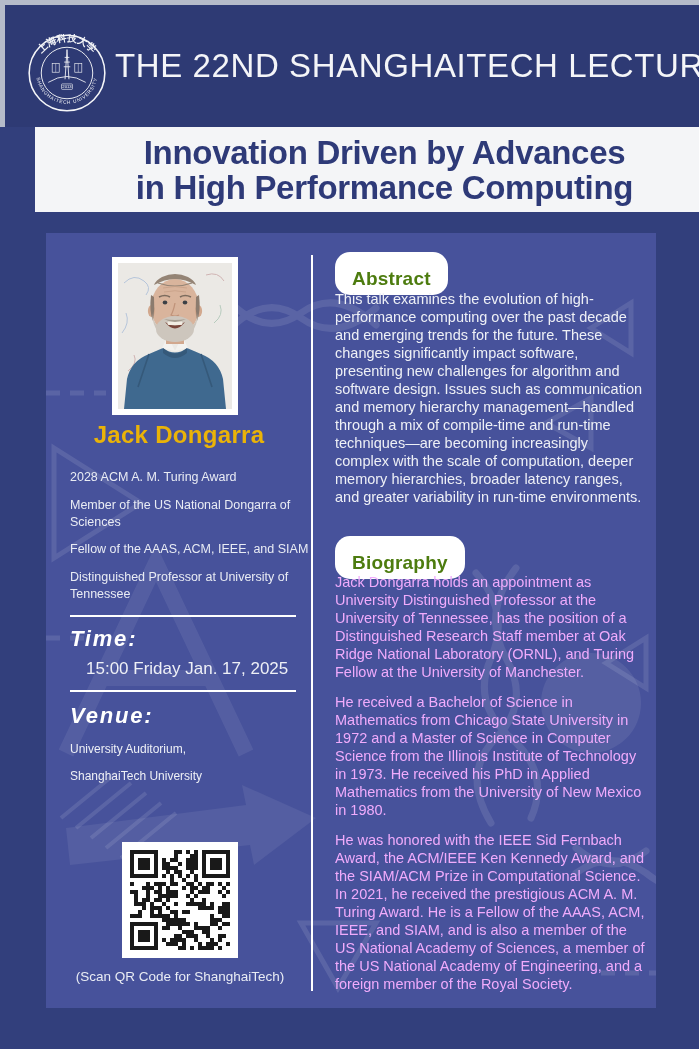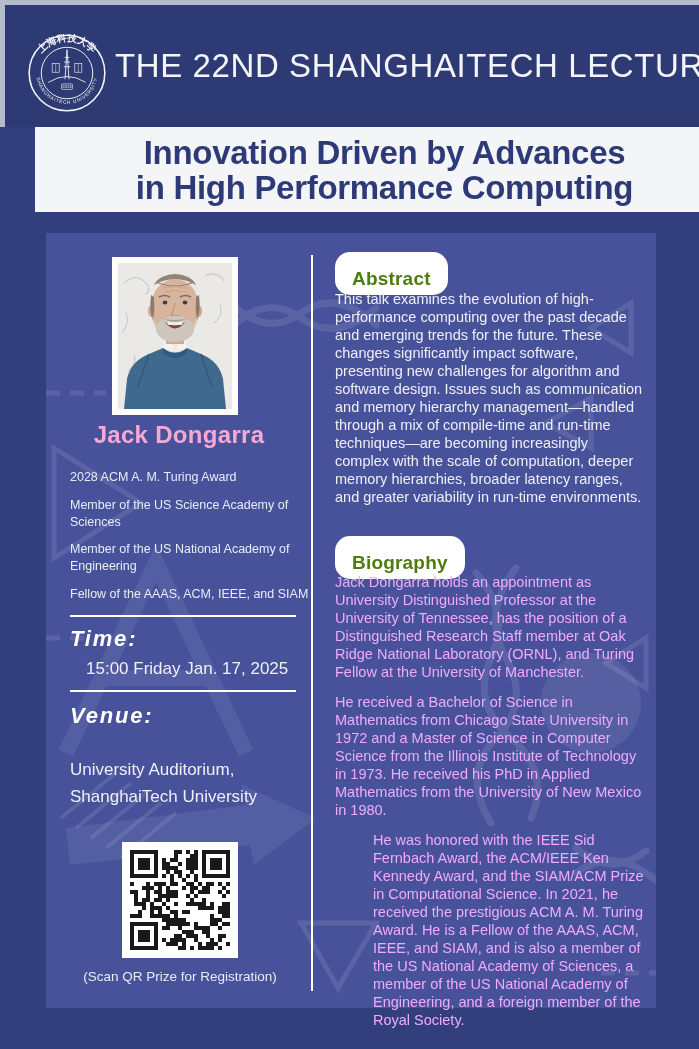--- a/index.html
+++ b/index.html
@@ -34,40 +34,40 @@
   .decor{position:absolute;left:0;top:0;width:610px;height:775px;pointer-events:none;}
 
   .photo-frame{
     position:absolute;left:66px;top:24px;width:126px;height:158px;background:#fff;
     padding:6px;box-sizing:border-box;
   }
   .photo-frame svg{display:block;width:100%;height:100%;}
 
   .speaker-name{
     position:absolute;left:0;top:188px;width:266px;text-align:center;
-    color:#f9a8d4;font-size:24px;font-weight:700;letter-spacing:.3px;
+    color:#eab308;font-size:24px;font-weight:700;letter-spacing:.3px;
   }
 
   .credentials{
     position:absolute;left:24px;top:236px;width:250px;
     color:#e9ecf4;font-size:12.5px;line-height:1.34;
   }
   .credential{margin-bottom:11px;}
 
   .divider-h{position:absolute;left:24px;width:226px;height:2px;background:#fff;}
   .divider-h.d1{top:382px;}
   .divider-h.d2{top:457px;}
 
   .time-label,.venue-label{
     position:absolute;left:24px;color:#ffffff;font-size:22px;font-weight:700;letter-spacing:1.8px;font-style:italic;
   }
   .time-label{top:393px;}
   .time-value{position:absolute;left:40px;top:426px;color:#eef0f6;font-size:17px;}
   .venue-label{top:470px;}
-  .venue-lines{position:absolute;left:24px;top:503px;color:#eef0f6;font-size:17px;line-height:27px;margin-top:20px;}
+  .venue-lines{position:absolute;left:24px;top:503px;color:#eef0f6;font-size:12px;line-height:27px;}
 
   .qr-frame{
     position:absolute;left:76px;top:609px;width:116px;height:116px;background:#fff;
     padding:8px;box-sizing:border-box;
   }
   .qr-frame svg{display:block;width:100%;height:100%;}
   .qr-caption{
     position:absolute;left:0;top:736px;width:268px;text-align:center;
     color:#e9ecf4;font-size:13.5px;
   }
@@ -83,21 +83,21 @@
 
   .abstract-text{
     position:absolute;left:289px;top:57px;width:310px;
     color:#eef0f6;font-size:14.5px;line-height:18px;
   }
   .bio-text{
     position:absolute;left:289px;top:340px;width:310px;
     color:#f0abfc;font-size:14.5px;line-height:18px;
   }
   .bio-text p{margin:0 0 12px 0;}
-  .bio-text p:last-child{margin-bottom:0;margin-left:38px;}
+  .bio-text p:last-child{margin-bottom:0;}
 </style>
 </head>
 <body>
 
 <div class="poster">
   <div class="edge-top"></div>
   <div class="edge-left"></div>
 
   <div class="header">
     <svg class="logo" viewBox="0 0 100 100">
@@ -230,23 +230,23 @@
         <path d="M 46,56 Q 57,62 68,56 Q 57,58 46,56 Z" fill="#a59c90"></path>
 
         <path d="M 45,25 Q 57,22 69,25 M 46,29 Q 57,26.5 68,29" stroke="#c79f86" stroke-width="0.8" fill="none"></path>
       </svg>
     </div>
 
     <div class="speaker-name">Jack Dongarra</div>
 
     <div class="credentials">
       <div class="credential">2028 ACM A. M. Turing Award</div>
-      <div class="credential">Member of the US Science Academy of Sciences</div>
-      <div class="credential">Member of the US National Academy of Engineering</div>
+      <div class="credential">Member of the US National Dongarra of Sciences</div>
       <div class="credential">Fellow of the AAAS, ACM, IEEE, and SIAM</div>
+      <div class="credential">Distinguished Professor at University of Tennessee</div>
     </div>
 
     <div class="divider-h d1"></div>
 
     <div class="time-label">Time:</div>
     <div class="time-value">15:00 Friday Jan. 17, 2025</div>
 
     <div class="divider-h d2"></div>
 
     <div class="venue-label">Venue:</div>
@@ -471,21 +471,21 @@
           <rect x="1" y="1" width="5" height="5" fill="#ffffff"></rect>
           <rect x="2" y="2" width="3" height="3" fill="#191919"></rect>
           <rect x="18" y="0" width="7" height="7" fill="#191919"></rect>
           <rect x="19" y="1" width="5" height="5" fill="#ffffff"></rect>
           <rect x="20" y="2" width="3" height="3" fill="#191919"></rect>
           <rect x="0" y="18" width="7" height="7" fill="#191919"></rect>
           <rect x="1" y="19" width="5" height="5" fill="#ffffff"></rect>
           <rect x="2" y="20" width="3" height="3" fill="#191919"></rect>
         </svg>
     </div>
-    <div class="qr-caption">(Scan QR Prize for Registration)</div>
+    <div class="qr-caption">(Scan QR Code for ShanghaiTech)</div>
 
     <div class="divider-v"></div>
 
     <div class="pill abstract">Abstract</div>
     <div class="abstract-text">This talk examines the evolution of high-performance computing over the past decade and emerging trends for the future. These changes significantly impact software, presenting new challenges for algorithm and software design. Issues such as communication and memory hierarchy management—handled through a mix of compile-time and run-time techniques—are becoming increasingly complex with the scale of computation, deeper memory hierarchies, broader latency ranges, and greater variability in run-time environments.</div>
 
     <div class="pill biography">Biography</div>
     <div class="bio-text">
       <p>Jack Dongarra holds an appointment as University Distinguished Professor at the University of Tennessee, has the position of a Distinguished Research Staff member at Oak Ridge National Laboratory (ORNL), and Turing Fellow at the University of Manchester.</p>
       <p>He received a Bachelor of Science in Mathematics from Chicago State University in 1972 and a Master of Science in Computer Science from the Illinois Institute of Technology in 1973. He received his PhD in Applied Mathematics from the University of New Mexico in 1980.</p>

